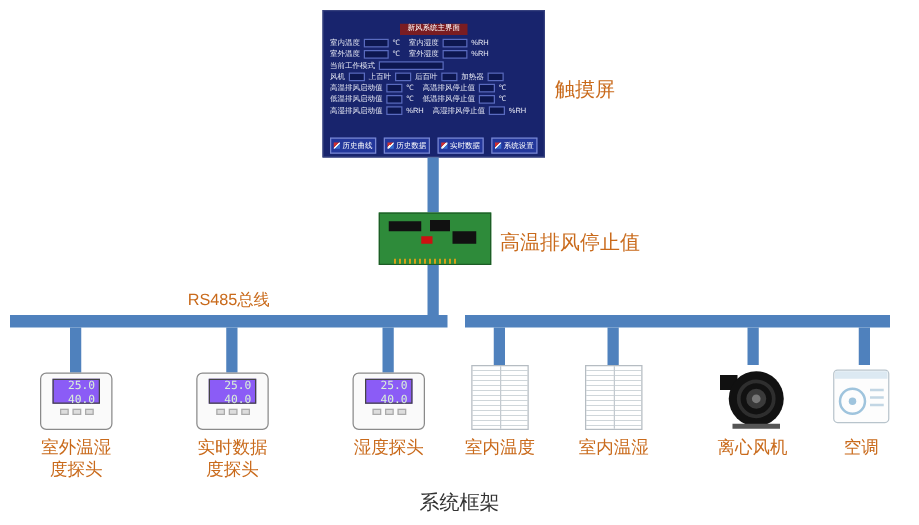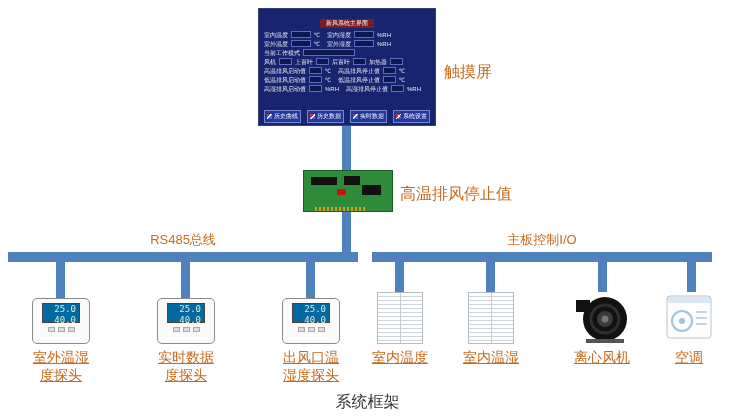--- a/index.html
+++ b/index.html
@@ -4,21 +4,21 @@
 <style>
   html,body{margin:0;padding:0;background:#fff;font-family:"Liberation Sans",sans-serif;}
   #canvas{position:relative;width:735px;height:420px;background:#ffffff;overflow:hidden;}
 
   
   .vline{position:absolute;width:9px;background:var(--connector,#4f81bd);}
   .hbar{position:absolute;height:10px;background:var(--connector,#4f81bd);}
 
   
   .bus-label{position:absolute;color:var(--label,#c96a1b);font-size:13px;text-align:center;}
-  .dev-label{position:absolute;color:var(--label,#c96a1b);font-size:14px;text-align:center;line-height:1.3;text-decoration:underline;}
+  .dev-label{position:absolute;color:var(--label,#c96a1b);font-size:14px;text-align:center;line-height:1.3;}
   .side-label{position:absolute;color:var(--label,#c96a1b);font-size:16px;}
 
   
   .screen{position:absolute;left:258px;top:8px;width:178px;height:118px;background:var(--screen_bg,#18246d);
           border:1px solid #35407e;box-sizing:border-box;display:flex;flex-direction:column;padding:2px 5px;gap:2px;}
   .screen-title-wrap{text-align:center;}
   .screen-title{display:inline-block;background:#7a1d22;color:#fff;font-size:6px;padding:1px 6px;line-height:1.2;}
   .srow{display:flex;align-items:center;gap:3px;color:#e8eaf5;font-size:6px;line-height:1;}
   .slbl{white-space:nowrap;}
   .sunit{white-space:nowrap;margin-right:4px;}
@@ -35,21 +35,21 @@
   .pcb .chip1{position:absolute;left:8%;top:14%;width:30%;height:20%;background:#111;}
   .pcb .chip2{position:absolute;left:46%;top:12%;width:18%;height:24%;background:#111;}
   .pcb .chip3{position:absolute;left:66%;top:34%;width:22%;height:26%;background:#111;}
   .pcb .red{position:absolute;left:38%;top:44%;width:10%;height:16%;background:#cc1111;}
   .pcb .gold{position:absolute;left:12%;bottom:0;width:58%;height:4px;
              background:repeating-linear-gradient(to right,#d4a017 0 2px,#2e8b3a 2px 4px);}
 
   
   .thermo{position:absolute;width:58px;height:46px;background:#fafafa;border:1px solid #8a8a8a;border-radius:5px;
           box-sizing:border-box;display:flex;flex-direction:column;align-items:center;padding-top:4px;}
-  .lcd{width:38px;height:20px;background:#0369a1;border:1px solid #444;box-sizing:border-box;
+  .lcd{width:38px;height:20px;background:#8b5cf6;border:1px solid #444;box-sizing:border-box;
        color:#d8f0d8;font-family:"DejaVu Sans Mono",monospace;font-size:9px;line-height:11px;text-align:right;padding:0 3px;}
   .keys{display:flex;gap:3px;margin-top:4px;}
   .keys span{display:inline-block;width:7px;height:5px;background:#ddd;border:1px solid #aaa;box-sizing:border-box;}
 
   
   .louver{position:absolute;width:46px;height:52px;border:1px solid #b5bcc2;box-sizing:border-box;
           background:repeating-linear-gradient(to bottom,#ffffff 0 3px,#cfd6da 3px 4px);}
   .louver .mid{position:absolute;left:50%;top:0;width:1px;height:100%;background:#c3cad0;}
 
   
@@ -148,21 +148,20 @@
     <div class="chip2"></div>
     <div class="chip3"></div>
     <div class="red"></div>
     <div class="gold"></div>
   </div>
   <div class="side-label" style="left:400px;top:184px;">高温排风停止值</div>
 
   <div class="vline" style="left:342px;top:212px;height:40px;"></div>
 
   <div class="bus-label" style="left:8px;top:231px;width:350px;">RS485总线</div>
-  <div class="bus-label" style="left:372px;top:231px;width:340px;">主板控制I/O</div>
 
   <div class="hbar" style="left:8px;top:252px;width:350px;"></div>
   <div class="hbar" style="left:372px;top:252px;width:340px;"></div>
 
   <div class="vline" style="left:56px;top:262px;height:36px;"></div>
   <div class="vline" style="left:181px;top:262px;height:36px;"></div>
   <div class="vline" style="left:306px;top:262px;height:36px;"></div>
 
   <div class="vline" style="left:395px;top:262px;height:30px;"></div>
   <div class="vline" style="left:486px;top:262px;height:30px;"></div>
@@ -205,21 +204,20 @@
 
   <div class="dev-label" style="left:26px;top:348px;width:70px;">
     <div>室外温湿</div>
     <div>度探头</div>
   </div>
   <div class="dev-label" style="left:151px;top:348px;width:70px;">
     <div>实时数据</div>
     <div>度探头</div>
   </div>
   <div class="dev-label" style="left:276px;top:348px;width:70px;">
-    <div>出风口温</div>
     <div>湿度探头</div>
   </div>
 
   <div class="louver" style="left:377px;top:292px;">
       <div class="mid"></div>
     </div>
   <div class="louver" style="left:468px;top:292px;">
       <div class="mid"></div>
     </div>
 

